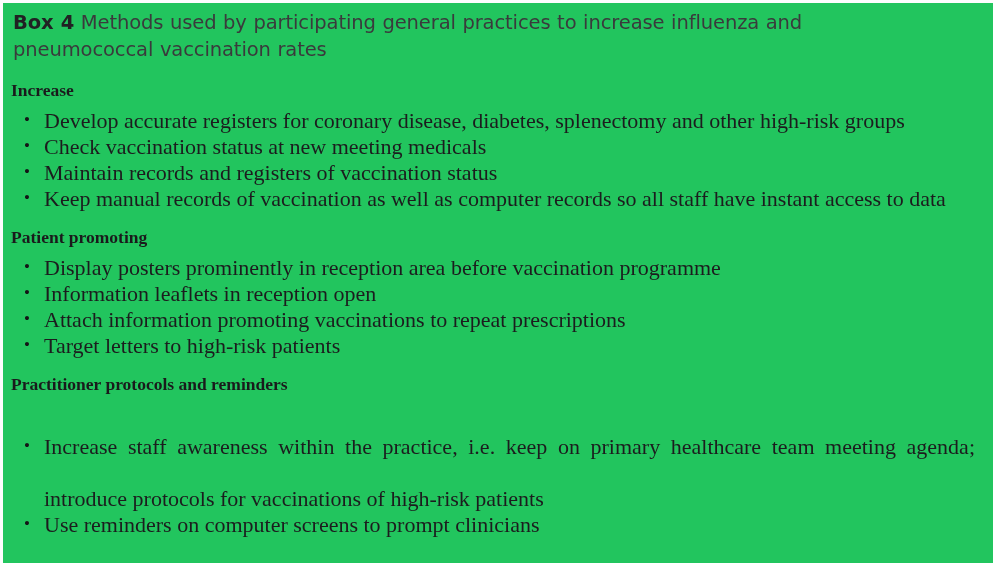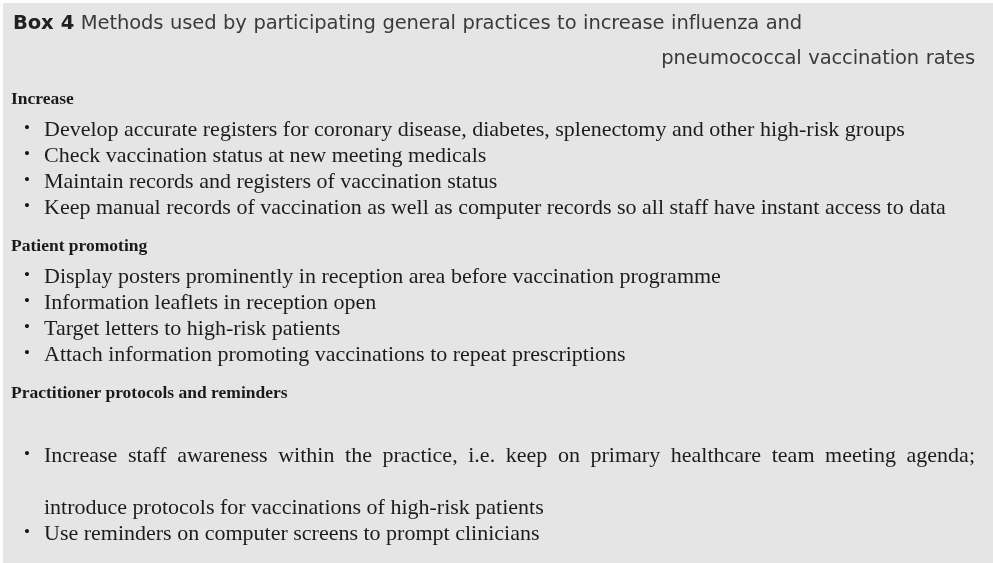--- a/index.html
+++ b/index.html
@@ -12,21 +12,21 @@
     background: #ffffff;
     font-family: "Liberation Serif", serif;
     overflow: hidden;
   }
 
   #box {
     position: relative;
     box-sizing: border-box;
     width: 993px;
     height: 563px;
-    background: #e5e5e5;
+    background: #22c55e;
     border-top: 3px solid #fdfdfd;
     border-left: 3px solid #fdfdfd;
     padding: 6px 18px 0 7px;
   }
 
   
   .box-title {
     margin: 0 0 4px 0;
     padding: 0 0 0 3px;
     font-family: "DejaVu Sans", sans-serif;
@@ -37,22 +37,21 @@
     text-justify: inter-word;
     letter-spacing: -0.1px;
     word-spacing: 0.5px;
   }
   .box-title .lead {
     font-weight: bold;
     color: #212123;
   }
   .box-title-line2 {
     display: block;
-    text-align: right;
-    margin-top: 8px;
+    text-align: left;
   }
 
   
   .section-heading {
     margin: 0;
     padding: 11px 0 0 1px;
     font-family: "Liberation Serif", serif;
     font-weight: bold;
     font-size: 17.5px;
     line-height: 22px;
@@ -122,22 +121,22 @@
     <li>Develop accurate registers for coronary disease, diabetes, splenectomy and other high-risk groups</li>
     <li>Check vaccination status at new meeting medicals</li>
     <li>Maintain records and registers of vaccination status</li>
     <li>Keep manual records of vaccination as well as computer records so all staff have instant access to data</li>
   </ul>
 
   <h3 class="section-heading sec-patient">Patient promoting</h3>
   <ul class="bullets">
     <li>Display posters prominently in reception area before vaccination programme</li>
     <li>Information leaflets in reception open</li>
+    <li>Attach information promoting vaccinations to repeat prescriptions</li>
     <li>Target letters to high-risk patients</li>
-    <li>Attach information promoting vaccinations to repeat prescriptions</li>
   </ul>
 
   <h3 class="section-heading sec-practitioner">Practitioner protocols and reminders</h3>
   <ul class="bullets">
     <li class="justified">
       <span class="first-line">Increase staff awareness within the practice, i.e. keep on primary healthcare team meeting agenda;</span>
       <span class="cont-line">introduce protocols for vaccinations of high-risk patients</span>
     </li>
     <li>Use reminders on computer screens to prompt clinicians</li>
   </ul>

